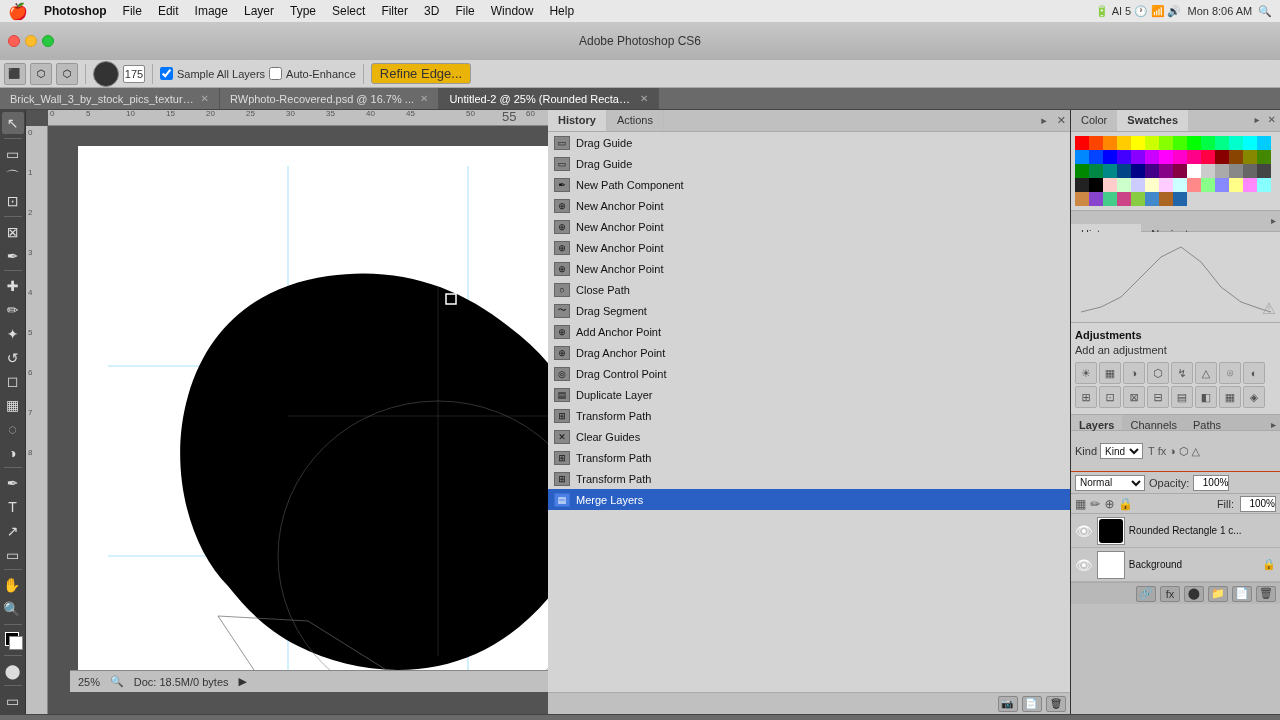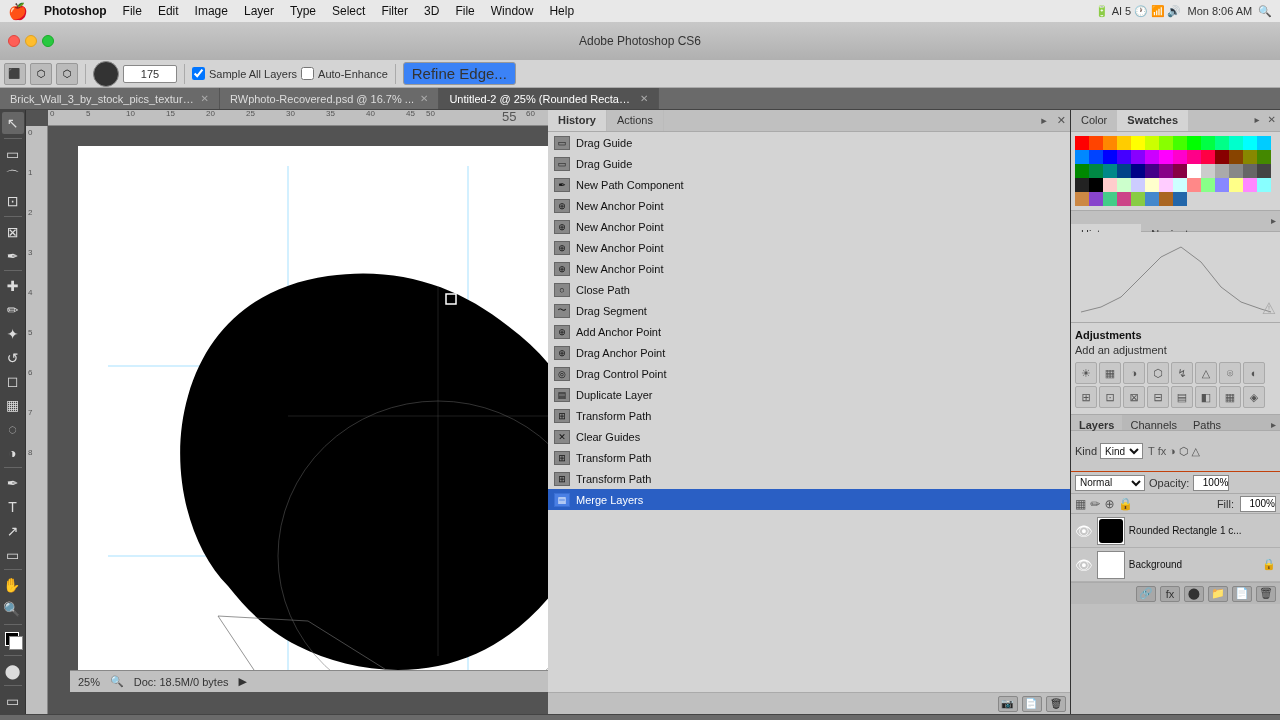--- a/index.html
+++ b/index.html
@@ -16,21 +16,21 @@
     #titlebar .traffic span { width: 12px; height: 12px; border-radius: 50%; cursor: pointer; }
     .btn-close { background: #ff5f57; border: 1px solid #e0443e; }
     .btn-min { background: #ffbd2e; border: 1px solid #dea123; }
     .btn-max { background: #28c940; border: 1px solid #1aab29; }
 
     
     #optionsbar { width: 100%; height: 28px; background: #d4d4d4; display: flex; align-items: center; padding: 0 4px; gap: 4px; color: #111; border-bottom: 1px solid #aaa; }
     #optionsbar .tool-icon { width: 22px; height: 22px; background: #bbb; border: 1px solid #999; border-radius: 2px; display: flex; align-items: center; justify-content: center; font-size: 10px; cursor: pointer; }
     #optionsbar .opt-label { font-size: 11px; color: #333; }
     #optionsbar .opt-input { width: 36px; height: 18px; border: 1px solid #888; border-radius: 2px; background: #fff; color: #333; text-align: center; font-size: 11px; }
-    #optionsbar .opt-btn { padding: 2px 8px; background: #3b82f6; border: 1px solid #999; border-radius: 3px; font-size: 15px; color: #333; cursor: pointer; }
+    #optionsbar .opt-btn { padding: 2px 8px; background: #eab308; border: 1px solid #999; border-radius: 3px; font-size: 13px; color: #333; cursor: pointer; }
     #optionsbar .divider { width: 1px; height: 20px; background: #aaa; margin: 0 3px; }
 
     
     #tabsrow { width: 100%; height: 22px; background: #6a6a6a; display: flex; align-items: stretch; border-bottom: 1px solid #444; }
     .tab { display: flex; align-items: center; padding: 0 10px; font-size: 11px; color: #ddd; border-right: 1px solid #555; cursor: pointer; max-width: 220px; white-space: nowrap; overflow: hidden; }
     .tab.active { background: #535353; color: #fff; }
     .tab .tab-close { margin-left: 6px; color: #aaa; font-size: 10px; }
 
     
     #main { display: flex; width: 100%; height: calc(720px - 22px - 22px - 28px - 22px - 22px); }
@@ -138,21 +138,21 @@
   </div>
   <span style="color:#333;font-size:12px;">Adobe Photoshop CS6</span>
 </div>
 
 <div id="optionsbar">
   <div class="tool-icon">⬛</div>
   <div class="tool-icon">⬡</div>
   <div class="tool-icon">⬡</div>
   <div class="divider"></div>
   <div class="tool-icon" style="width:26px;height:26px;border-radius:50%;background:#333;border:1px solid #888;"></div>
-  <input class="opt-input" value="175" style="width: 54px;">
+  <input class="opt-input" value="175" style="width: 22px;">
   <div class="divider"></div>
   <input type="checkbox" checked="" style="">
   <span class="opt-label">Sample All Layers</span>
   <input type="checkbox" style="">
   <span class="opt-label">Auto-Enhance</span>
   <div class="divider"></div>
   <button class="opt-btn">Refine Edge...</button>
 </div>
 
 <div id="tabsrow">
@@ -216,21 +216,21 @@
         <span style="position:absolute;left:2px;font-size:8px;color:#555;">0</span>
         <span style="position:absolute;left:38px;font-size:8px;color:#555;">5</span>
         <span style="position:absolute;left:78px;font-size:8px;color:#555;">10</span>
         <span style="position:absolute;left:118px;font-size:8px;color:#555;">15</span>
         <span style="position:absolute;left:158px;font-size:8px;color:#555;">20</span>
         <span style="position:absolute;left:198px;font-size:8px;color:#555;">25</span>
         <span style="position:absolute;left:238px;font-size:8px;color:#555;">30</span>
         <span style="position:absolute;left:278px;font-size:8px;color:#555;">35</span>
         <span style="position:absolute;left:318px;font-size:8px;color:#555;">40</span>
         <span style="position:absolute;left:358px;font-size:8px;color:#555;">45</span>
-        <span style="position:absolute;left:378px;font-size:8px;color:#555;">50</span>
+        <span style="position:absolute;left:418px;font-size:8px;color:#555;">50</span>
         <span style="position:absolute;left:454px;font-size:13px;color:#555;">55</span>
         <span style="position:absolute;left:478px;font-size:8px;color:#555;">60</span>
 
       </div>
     </div>
 
     <div id="ruler-left" style="font-size:8px;color:#555;">
       <div style="position:relative;width:22px;height:100%;">
         <span style="position:absolute;top:2px;left:2px;font-size:8px;color:#555;">0</span>
         <span style="position:absolute;top:42px;left:2px;font-size:8px;color:#555;">1</span>

